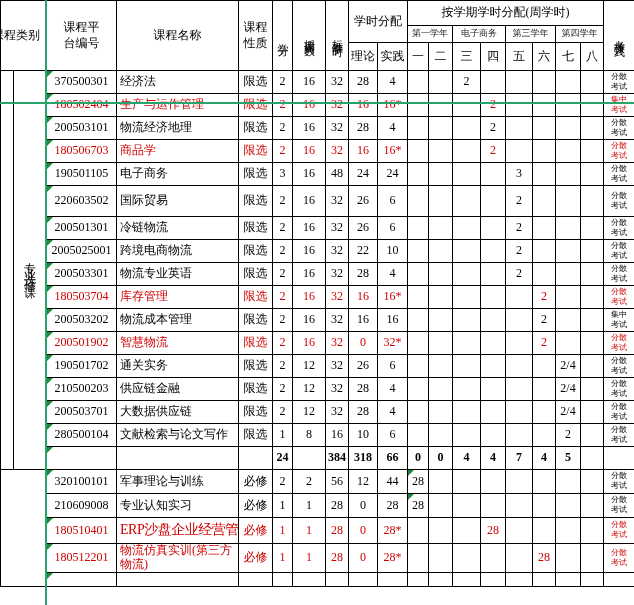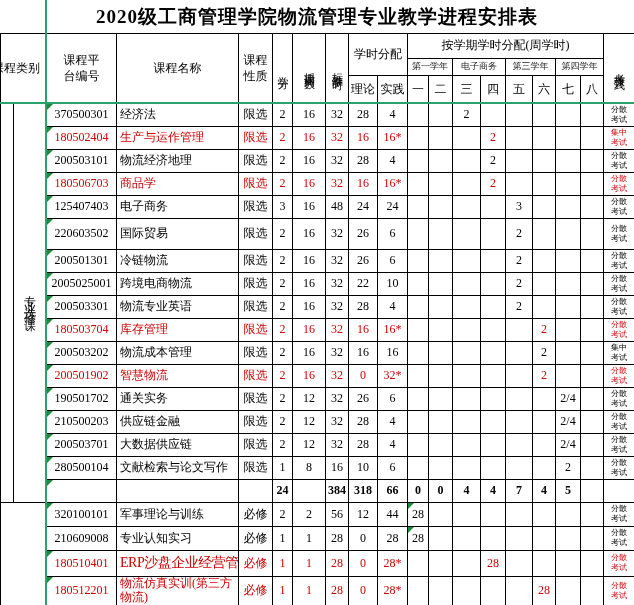--- a/index.html
+++ b/index.html
@@ -31,21 +31,20 @@
   .catB .vcat{padding-bottom:3px;font-size:13px;letter-spacing:4px;}
   .tri{position:absolute;top:0;left:0;width:6px;height:6px;background:#1e8a3c;
        clip-path:polygon(0 0,100% 0,0 100%);z-index:2;}
   .vline{position:absolute;left:45px;top:0;width:2px;height:605px;background:#26a46b;z-index:5;}
   .hline{position:absolute;left:0;top:102px;width:634px;height:2px;background:#26a46b;z-index:5;}
 </style>
 </head>
 <body>
 
 <div class="sheet">
-  <div class="title">2020级工商管理学院物流管理专业教学进程安排表</div>
 
   <table>
     <colgroup>
       <col style="width:13px">
         <col style="width:33px">
         <col style="width:70px">
         <col style="width:122px">
       <col style="width:34px">
         <col style="width:20px">
         <col style="width:33px">
@@ -167,21 +166,21 @@
           <td><span class="val"></span></td>
           <td><span class="val"></span></td>
           <td><span class="val">2</span></td>
           <td><span class="val"></span></td>
           <td><span class="val"></span></td>
           <td><span class="val"></span></td>
           <td><span class="val"></span></td>
           <td class="examc"><span class="val">分散考试</span></td>
         </tr>
         <tr style="height: 23px;">
-          <td class="codec"><span class="tri"></span><span class="val">125407403</span></td>
+          <td class="codec"><span class="tri"></span><span class="val">190501105</span></td>
           <td class="namec"><span class="val">电子商务</span></td>
           <td><span class="val">限选</span></td>
           <td><span class="val">3</span></td>
           <td><span class="val">16</span></td>
           <td><span class="val">48</span></td>
           <td><span class="val">24</span></td>
           <td><span class="val">24</span></td>
           <td><span class="val"></span></td>
           <td><span class="val"></span></td>
           <td><span class="val"></span></td>

